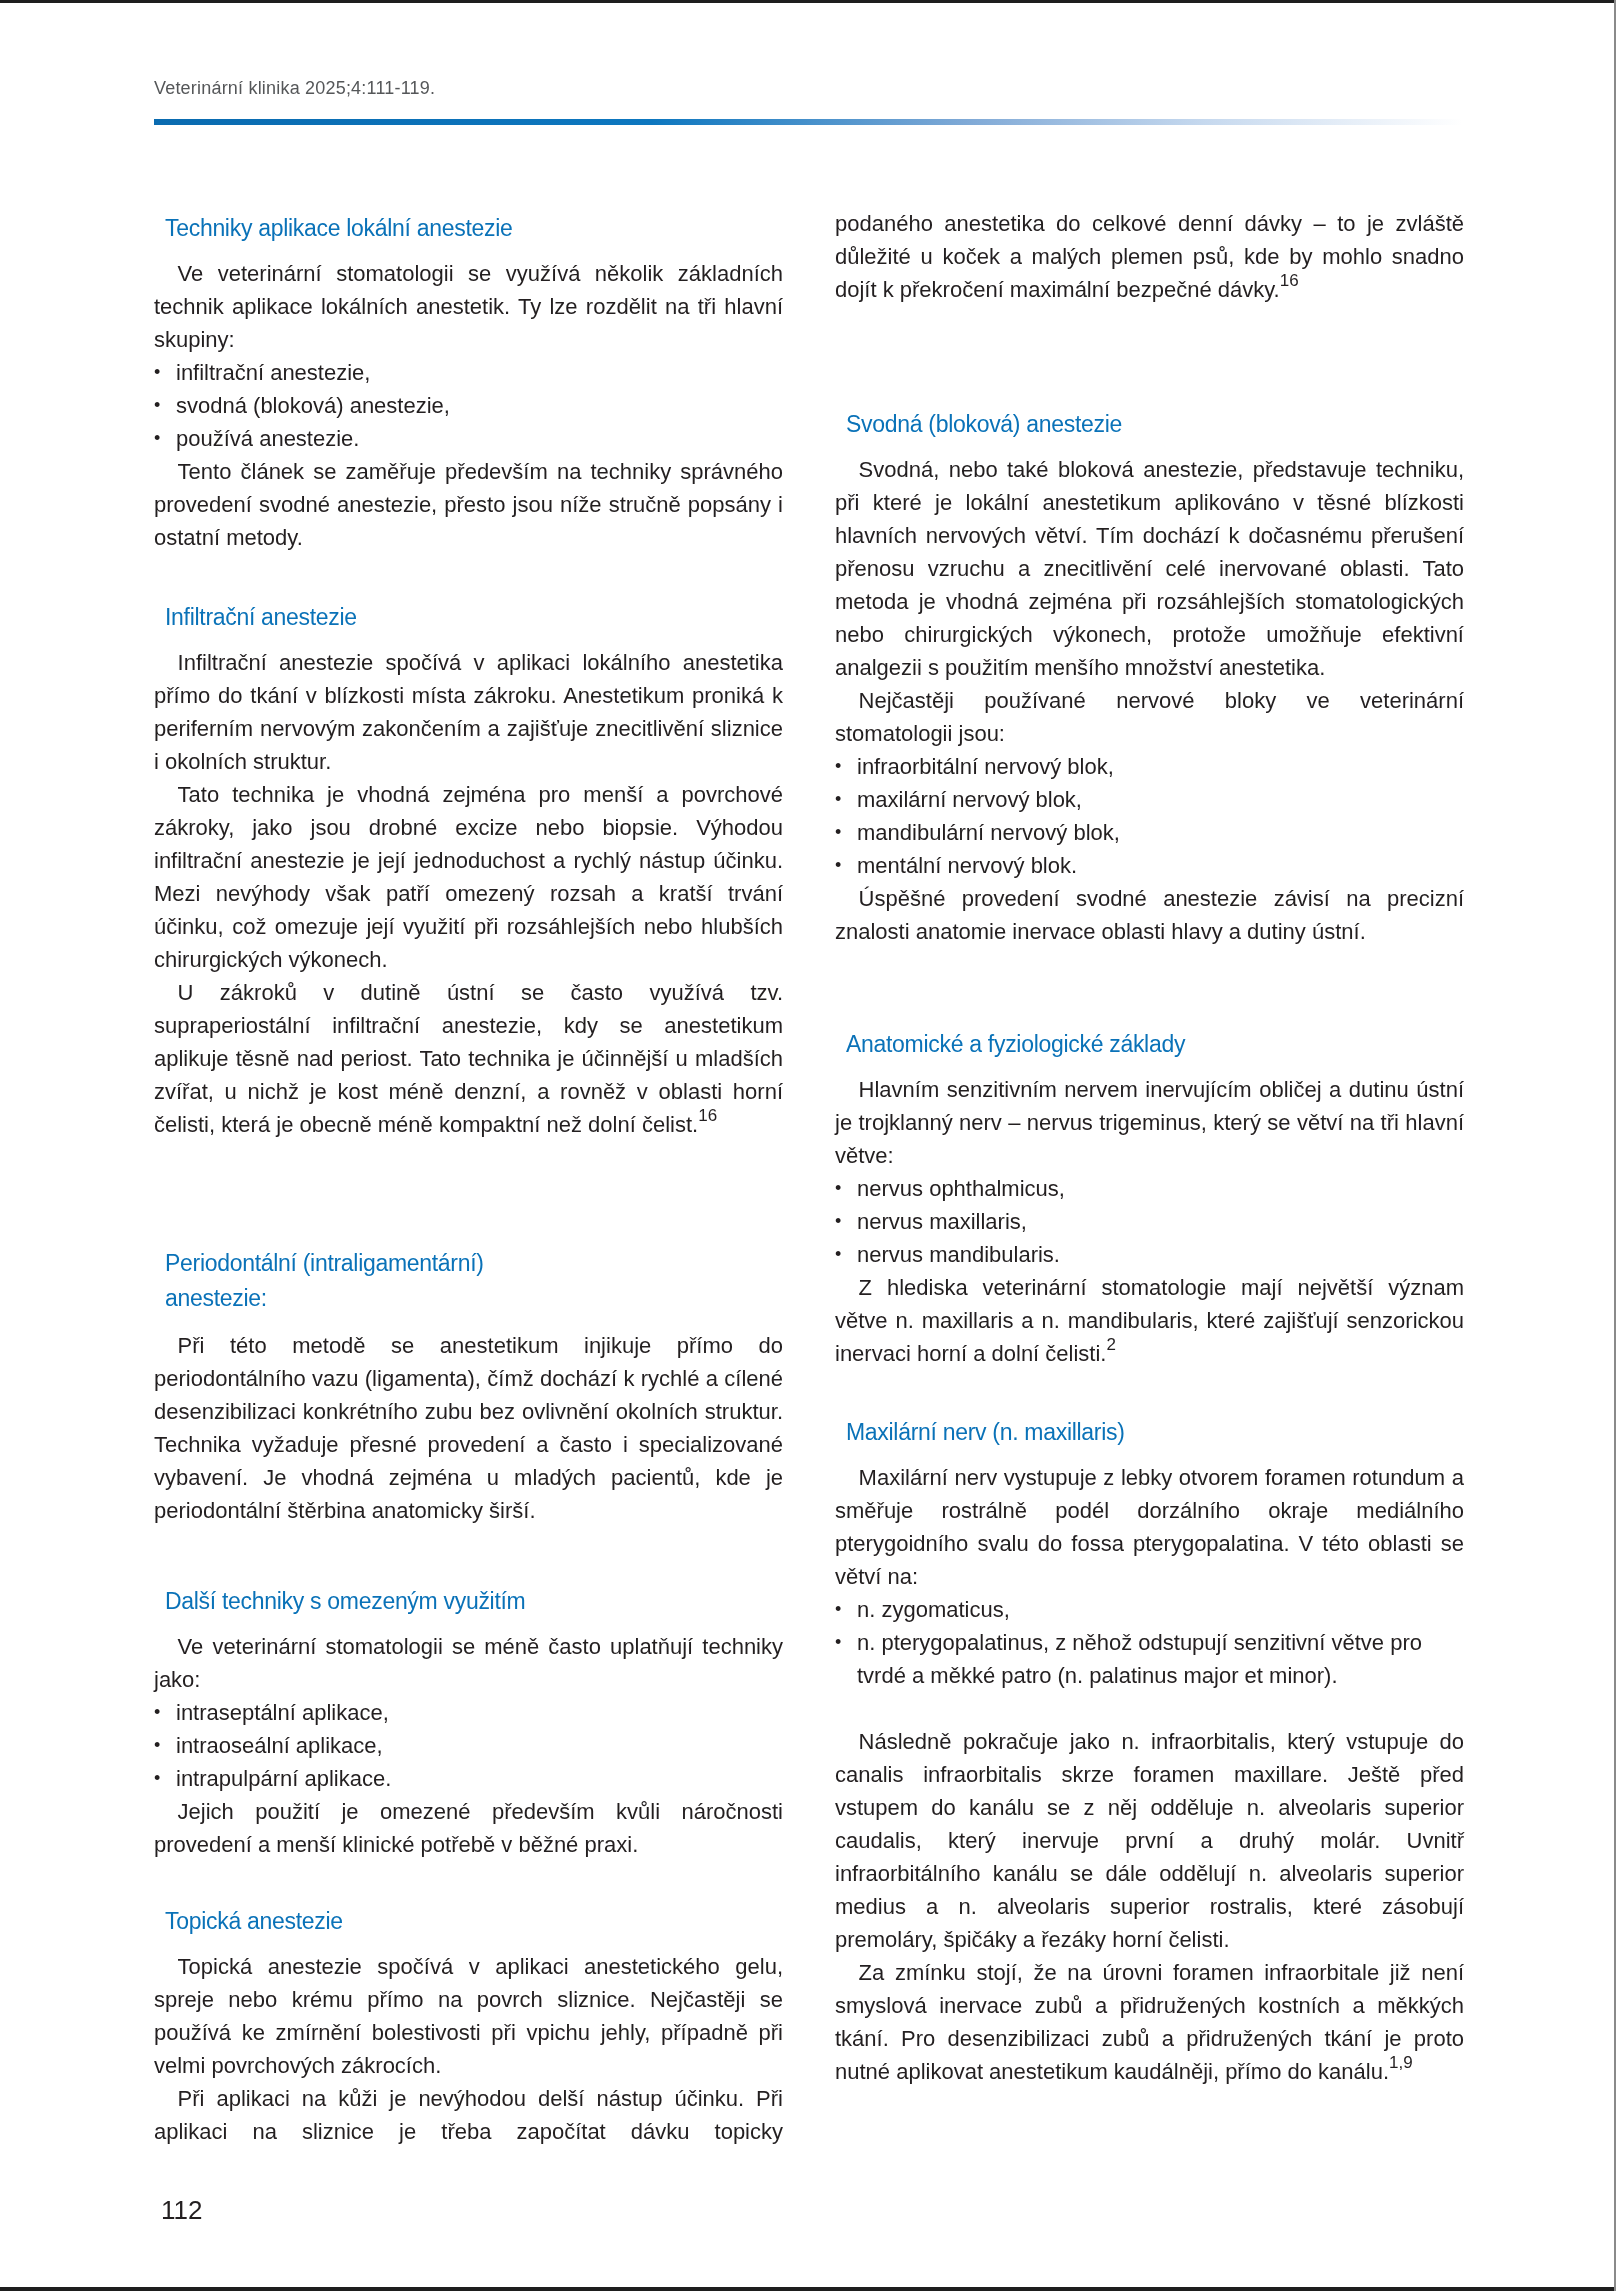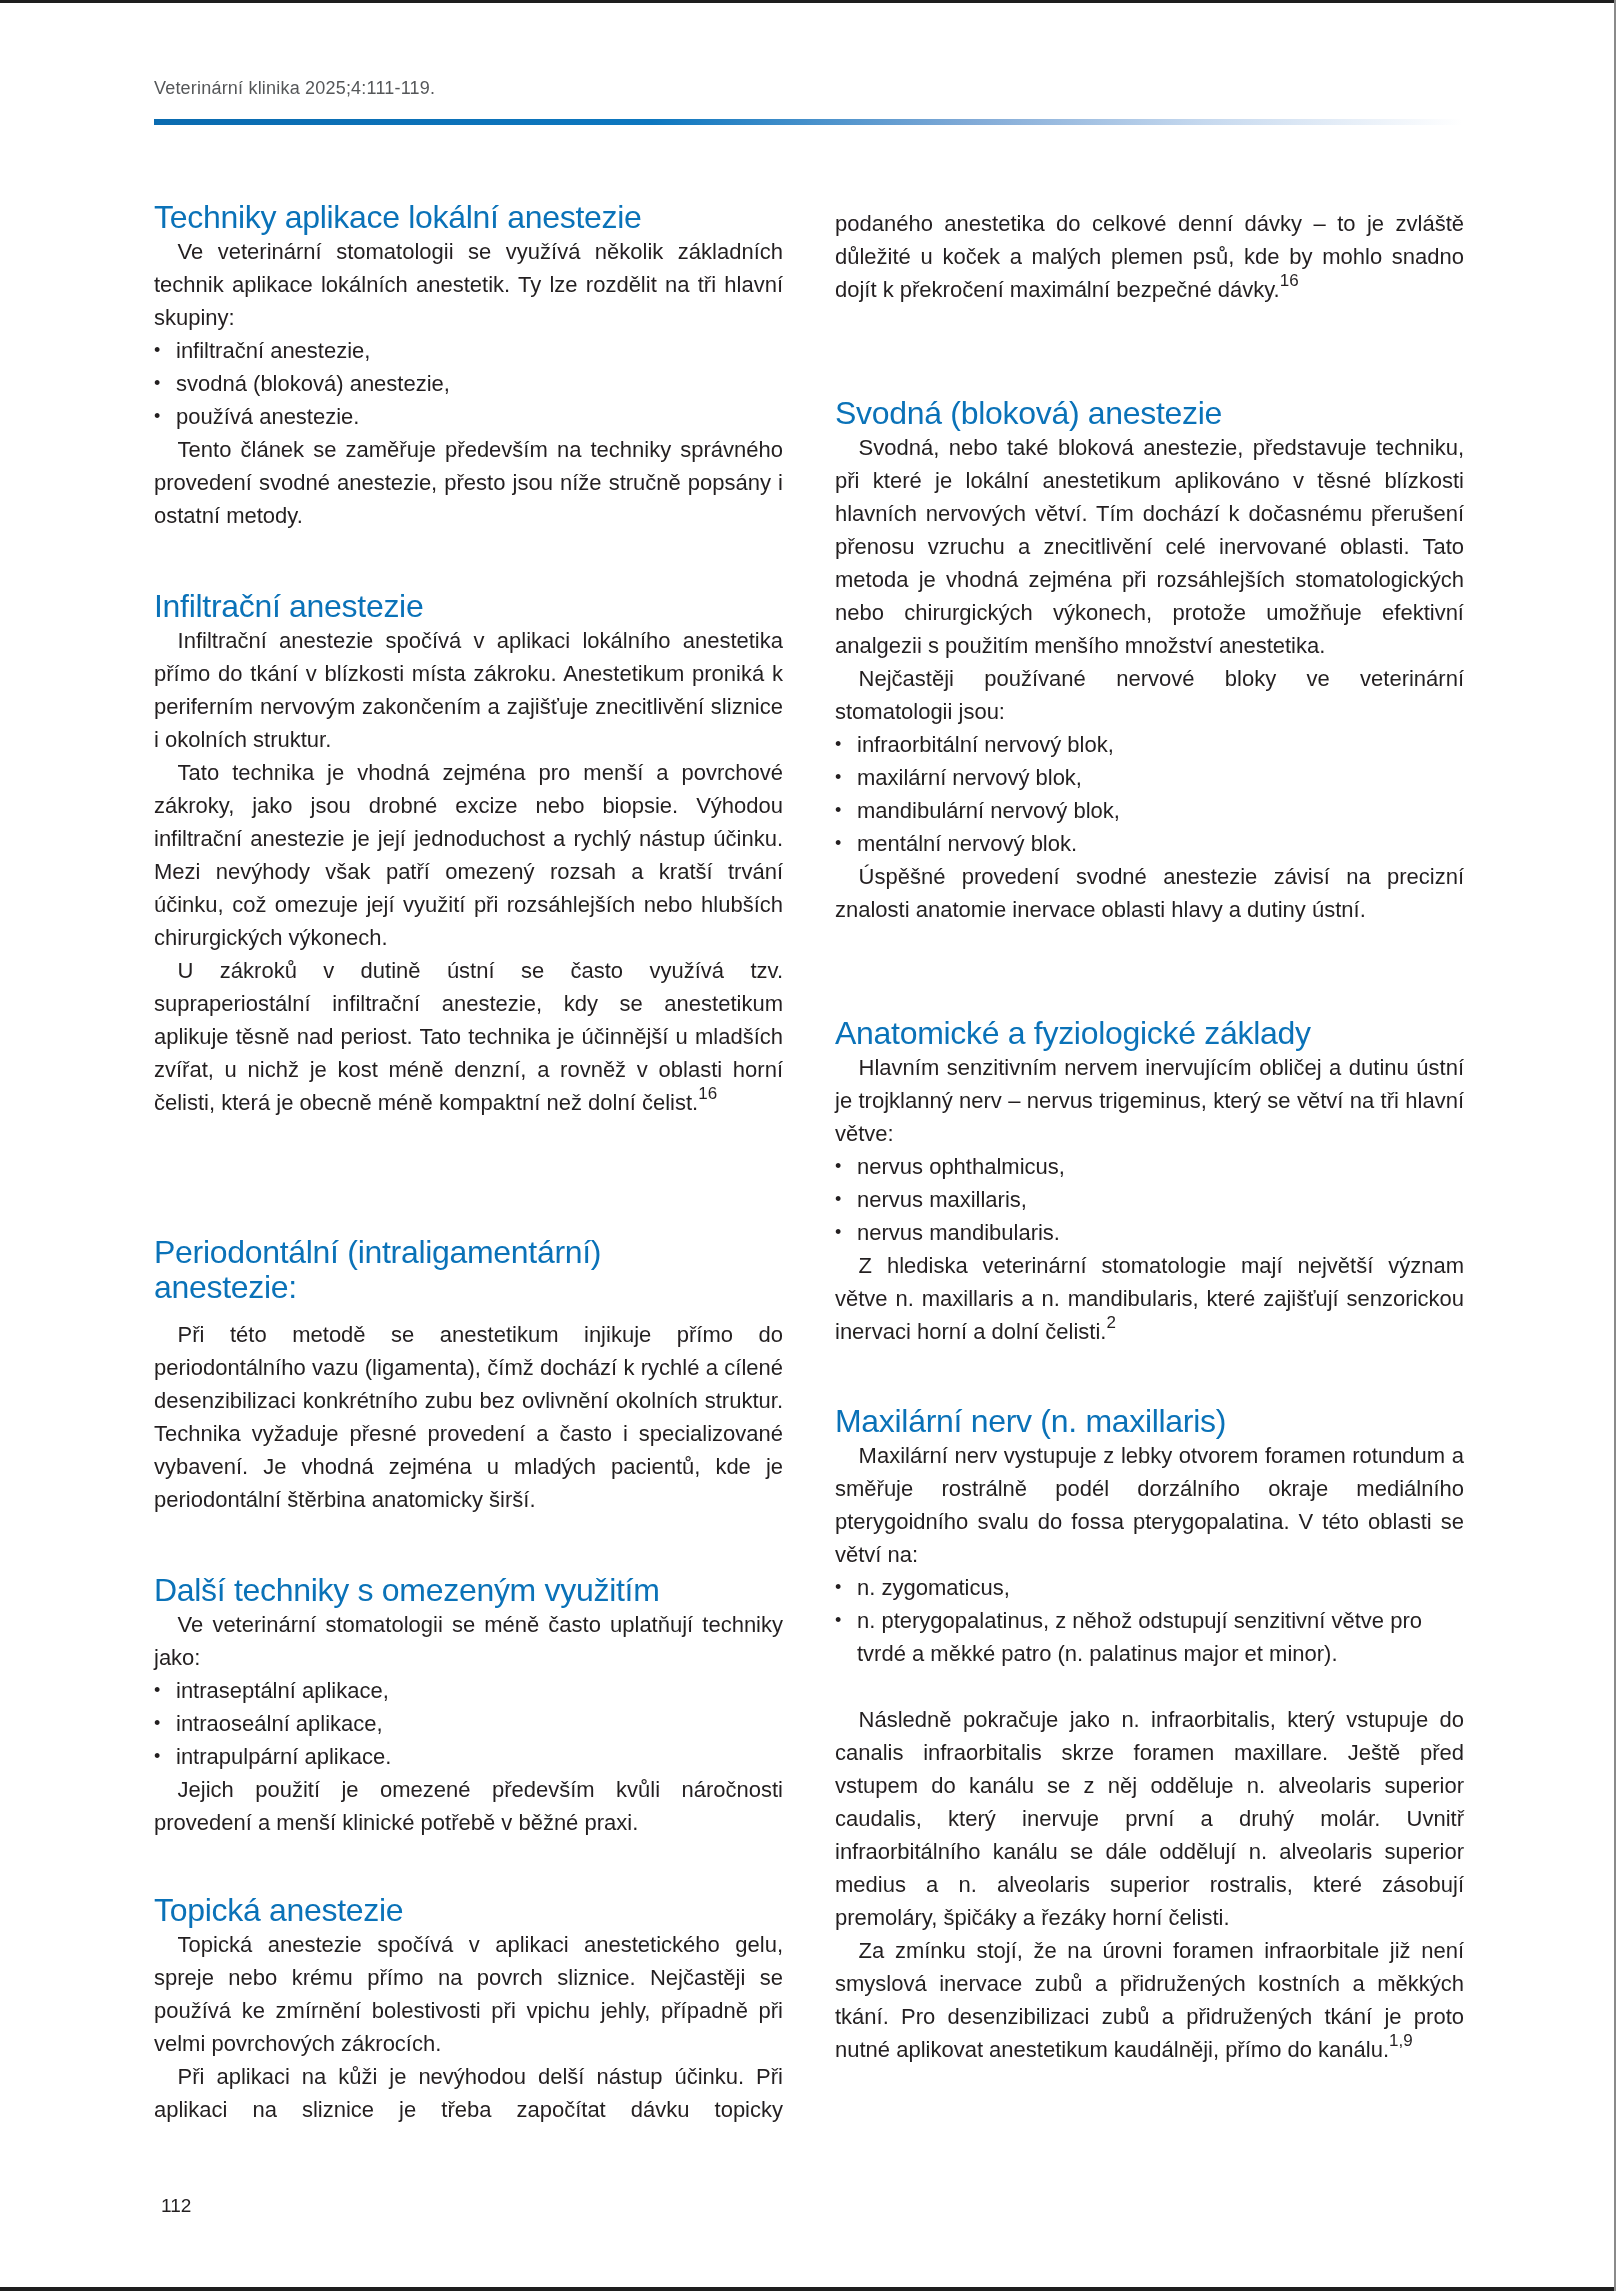--- a/index.html
+++ b/index.html
@@ -21,37 +21,37 @@
     position: absolute; left: 154px; top: 119px; width: 1309px; height: 5.5px;
     background: linear-gradient(to right, #0a6bb0 0%, #0d77bf 38%, #7fa9d6 62%, #c5d8ee 80%, rgba(255,255,255,0) 100%);
   }
 
   .col { position: absolute; top: 0; width: 629px; }
   .col-left { left: 154px; }
   .col-right { left: 835px; }
 
   .section { position: absolute; left: 0; width: 629px; }
   h2 {
-    margin: 0; font-weight: normal; color: #0a72b8;
-    font-size: 32px; line-height: 35px; letter-spacing: -0.3px;
+    margin: 11px; font-weight: normal; color: #0a72b8;
+    font-size: 23px; line-height: 35px; letter-spacing: -0.3px;
   }
   p, li {
     margin: 0; font-size: 22px; line-height: 33px;
     text-align: justify;
   }
   p.indent { text-indent: 23.6px; }
   ul { list-style: none; margin: 0; padding: 0; }
   ul li { position: relative; padding-left: 22px; text-align: left; }
   ul li::before {
     content: "\2022"; position: absolute; left: 0; top: 0; font-size: 18px;
   }
   sup { font-size: 17px; vertical-align: 0; position: relative; top: -11px; line-height: 0; }
 
   .page-number {
-    position: absolute; left: 161px; top: 2195px; font-size: 19px; color: #231f20;
+    position: absolute; left: 161px; top: 2195px; font-size: 26px; color: #231f20;
   }
 </style>
 </head>
 <body>
 
 <div class="frame-top"></div>
 <div class="frame-bottom"></div>
 <div class="frame-right"></div>
 
 <div class="running-head">Veterinární klinika 2025;4:111-119.</div>

